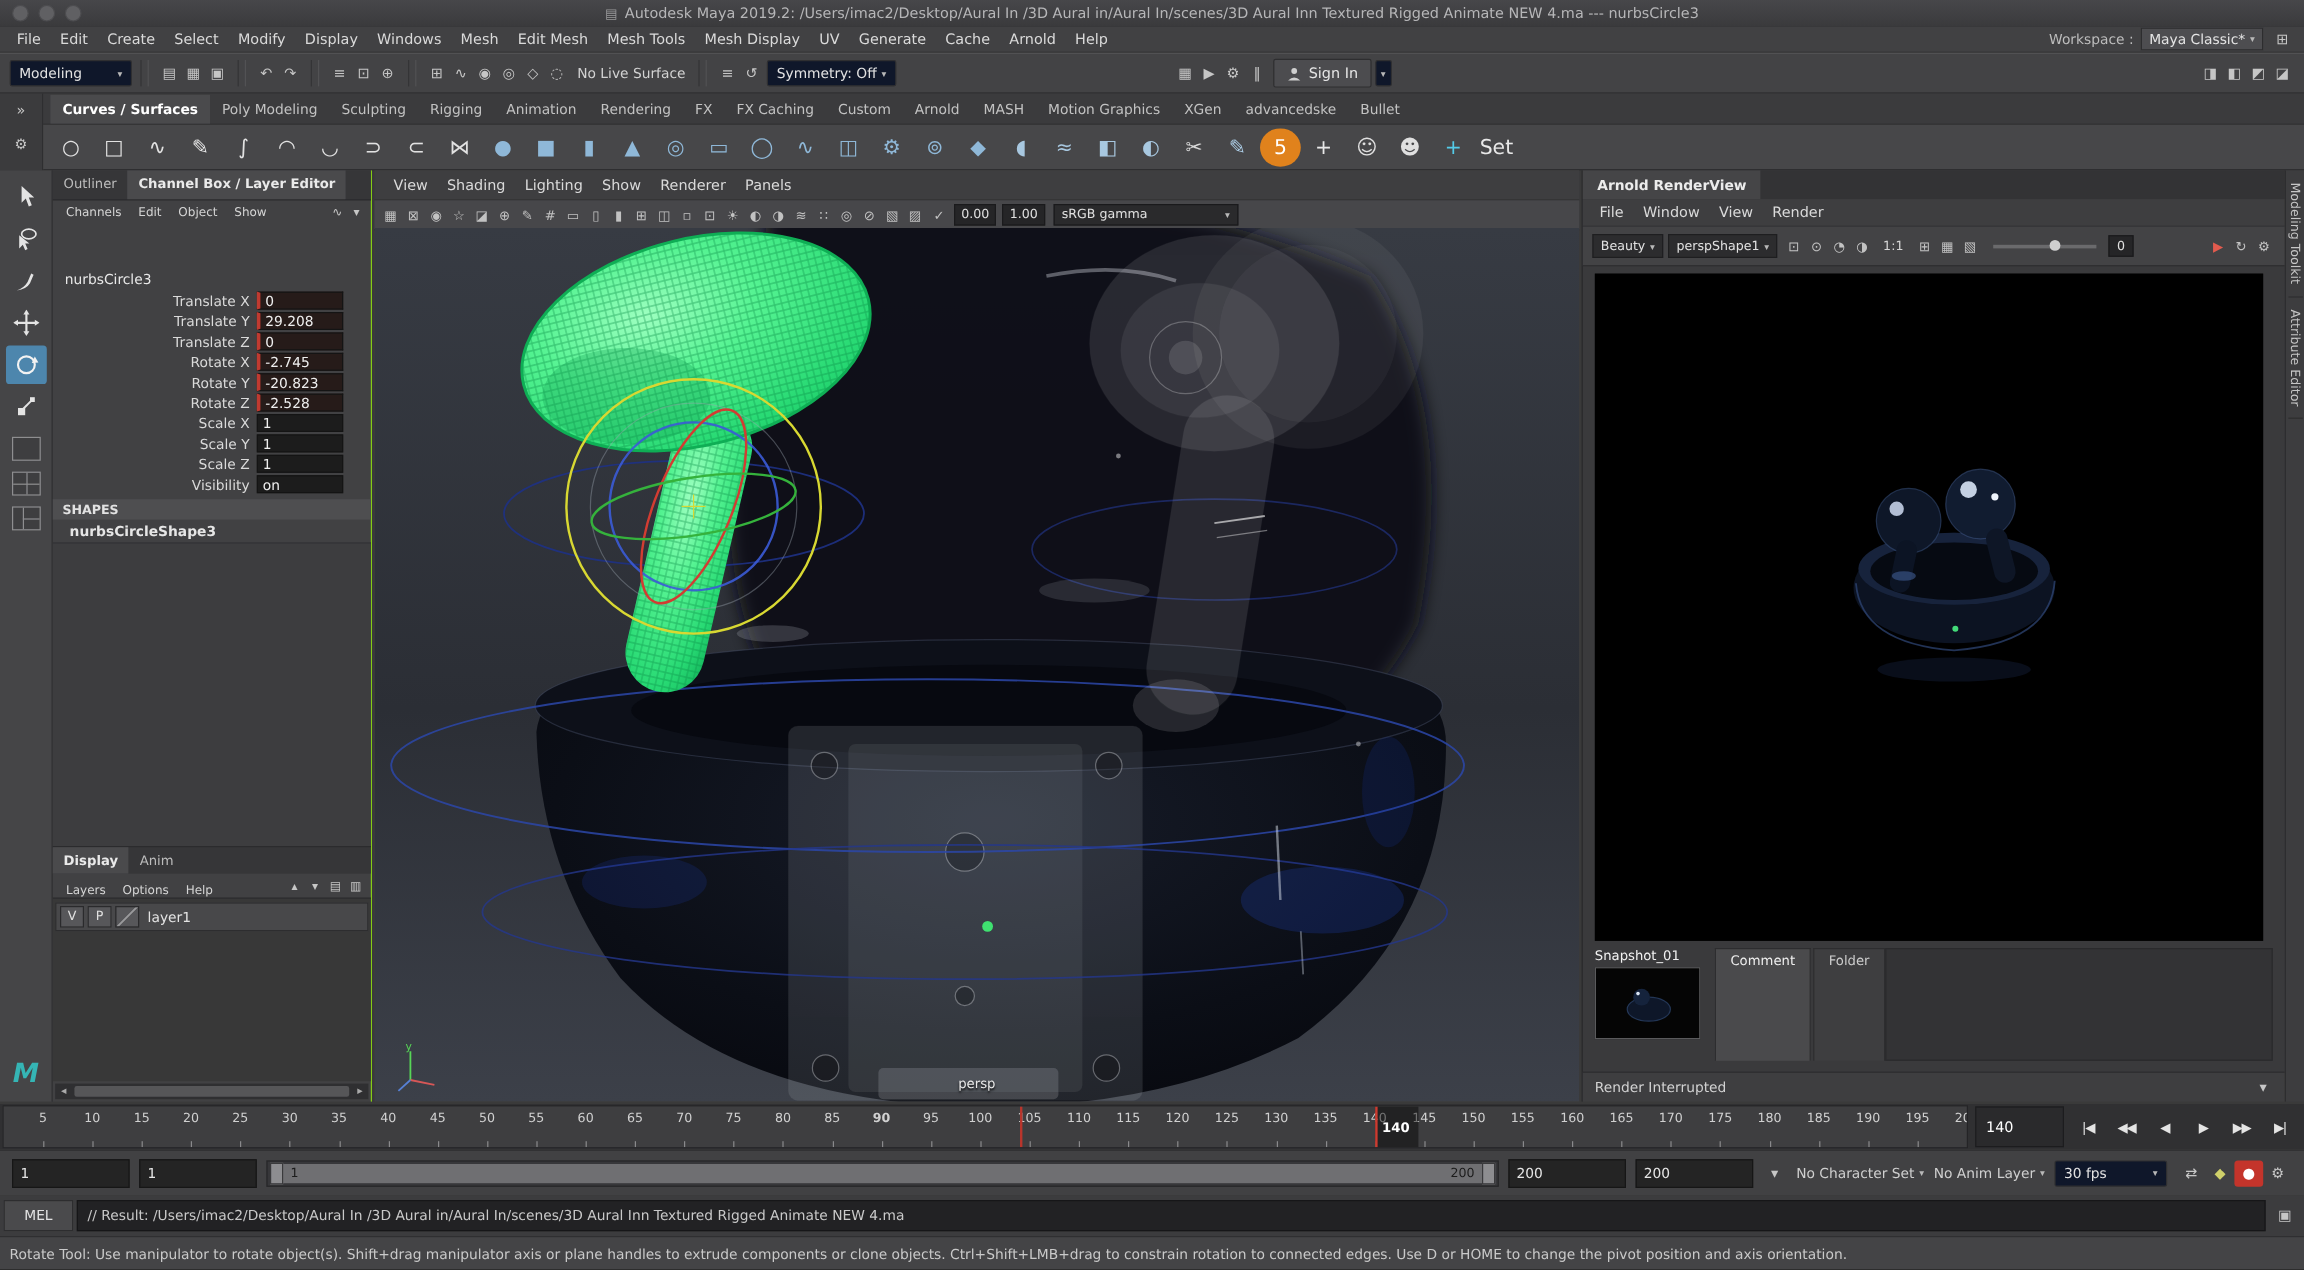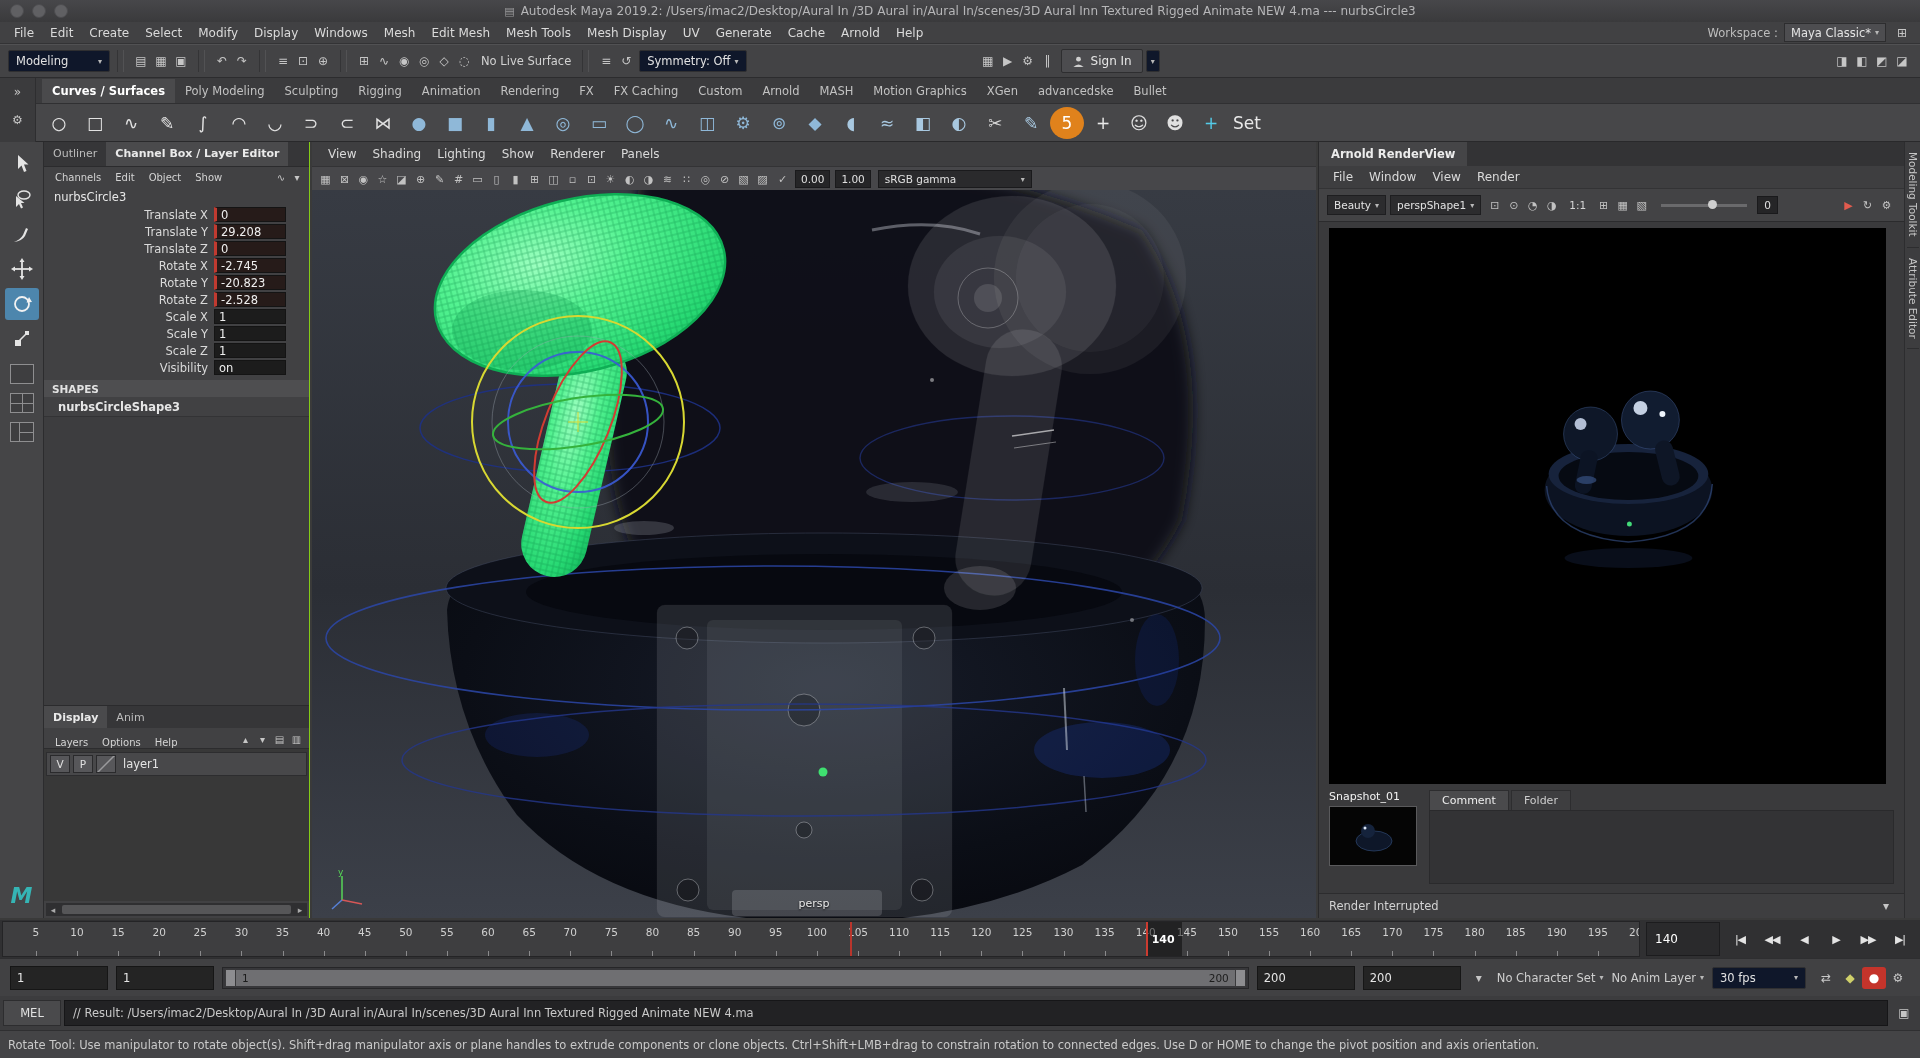--- a/index.html
+++ b/index.html
@@ -52,21 +52,21 @@
   .lb.three::after{content:"";position:absolute;top:50%;left:40%;right:0;height:1px;background:#8e8e90;}
   .maya-logo{margin-top:auto;margin-bottom:10px;color:#35b5b5;font-size:22px;font-weight:bold;font-style:italic;}
 
   
   .leftpanel{left:44px;top:142px;width:266px;height:776px;background:#414143;border-right:1px solid #84cc16;display:flex;flex-direction:column;box-sizing:border-box;}
   .panel-tabs{height:24px;display:flex;background:#363638;border-bottom:1px solid #2b2b2d;flex:none;}
   .panel-tab{padding:5px 9px;font-size:11px;color:#bcbcbc;white-space:nowrap;}
   .panel-tab.active{background:#4a4a4c;color:#eaeaea;font-weight:bold;}
   .cb-menus{height:20px;display:flex;align-items:center;padding:0 4px;flex:none;}
   .cb-menu-item{padding:0 7px;font-size:10px;color:#d4d4d4;}
-  .cb-object{padding:3px 0 2px 10px;font-size:11.5px;color:#e8e8e8;flex:none;}
+  .cb-object{padding:3px 0 2px 10px;font-size:11.5px;color:#e8e8e8;flex:none;margin-top:36px;}
   .cb-rows{flex:none;}
   .cb-row{height:17px;display:flex;align-items:center;}
   .cb-label{width:170px;text-align:right;padding-right:6px;font-size:11.5px;color:#dadada;flex:none;box-sizing:border-box;}
   .cb-value{width:72px;height:15px;background:#1c1c1c;border:1px solid #141414;color:#efefef;font-size:11.5px;display:flex;align-items:center;padding:0 4px;box-sizing:border-box;}
   .cb-row.keyed .cb-value{border-left:3px solid #c03a30;background:#261b19;}
   .cb-shapes{height:17px;background:#4e4e50;font-weight:bold;font-size:10.5px;color:#e2e2e2;display:flex;align-items:center;padding-left:8px;margin-top:4px;flex:none;}
   .cb-shape-name{padding:3px 0 2px 14px;font-weight:bold;font-size:11.5px;color:#e6e6e6;flex:none;}
   .cb-empty{flex:1;background:#3d3d3f;border-top:1px solid #333335;}
   .lay-tabs{height:22px;display:flex;background:#363638;border-top:1px solid #2b2b2d;flex:none;}
   .lay-menus{height:20px;display:flex;align-items:flex-end;padding:0 4px;flex:none;gap:16px;}
@@ -712,21 +712,21 @@
         <div class="rv-snap-label">Snapshot_01</div>
         <div class="rv-thumb">
           <svg width="86" height="58" viewBox="0 0 86 58">
               <rect width="86" height="58" fill="#050505"></rect>
               <ellipse cx="44" cy="34" rx="18" ry="10" fill="#0e1729" stroke="#2f4872" stroke-opacity="0.7"></ellipse>
               <circle cx="38" cy="24" r="7" fill="#15233c"></circle>
               <circle cx="35" cy="21" r="1.5" fill="#dce6f4"></circle>
             </svg>
         </div>
       </div>
-      <div class="flex1" style="display:flex;flex-direction:column;">
+      <div class="flex1" style="display:flex;flex-direction:row;">
         <div class="rv-tabs2">
 
         <span class="rv-tab2 active">Comment</span>
             <span class="rv-tab2">Folder</span>
           </div>
         <div class="rv-comment"></div>
       </div>
     </div>
     <div class="rv-status">
       <span>Render Interrupted</span>
@@ -770,21 +770,21 @@
         <div class="tl-num" style="left: 32.1608%; text-align: right;">65</div>
         <div class="tl-tickmark" style="left: 32.1608%;"></div>
         <div class="tl-num" style="left: 34.6734%;">70</div>
         <div class="tl-tickmark" style="left: 34.6734%;"></div>
         <div class="tl-num" style="left: 37.1859%;">75</div>
         <div class="tl-tickmark" style="left: 37.1859%;"></div>
         <div class="tl-num" style="left: 39.6985%;">80</div>
         <div class="tl-tickmark" style="left: 39.6985%;"></div>
         <div class="tl-num" style="left: 42.2111%;">85</div>
         <div class="tl-tickmark" style="left: 42.2111%;"></div>
-        <div class="tl-num" style="left: 44.7236%;">90</div>
+        <div class="tl-num" style="left: 44.7236%; font-weight: bold;">90</div>
         <div class="tl-tickmark" style="left: 44.7236%;"></div>
         <div class="tl-num" style="left: 47.2362%;">95</div>
         <div class="tl-tickmark" style="left: 47.2362%;"></div>
         <div class="tl-num" style="left: 49.7487%;">100</div>
         <div class="tl-tickmark" style="left: 49.7487%;"></div>
         <div class="tl-num" style="left: 52.2613%;">105</div>
         <div class="tl-tickmark" style="left: 52.2613%;"></div>
         <div class="tl-num" style="left: 54.7739%;">110</div>
         <div class="tl-tickmark" style="left: 54.7739%;"></div>
         <div class="tl-num" style="left: 57.2864%;">115</div>

